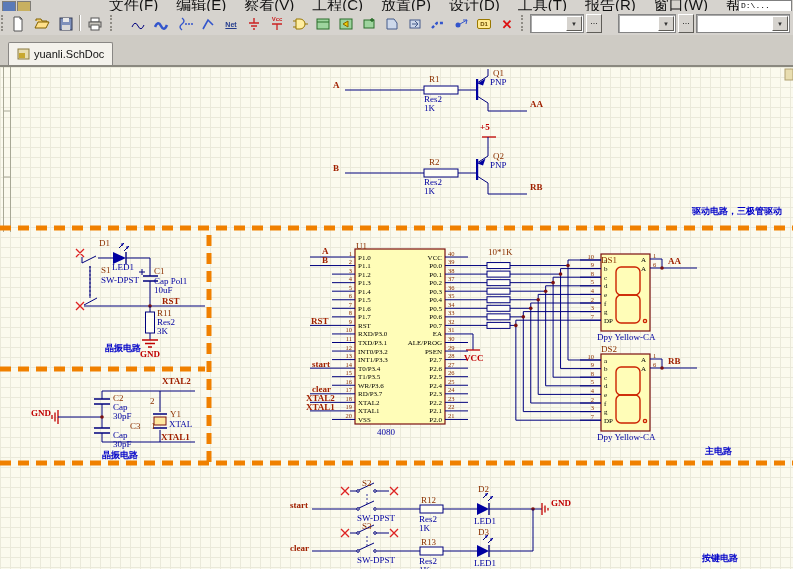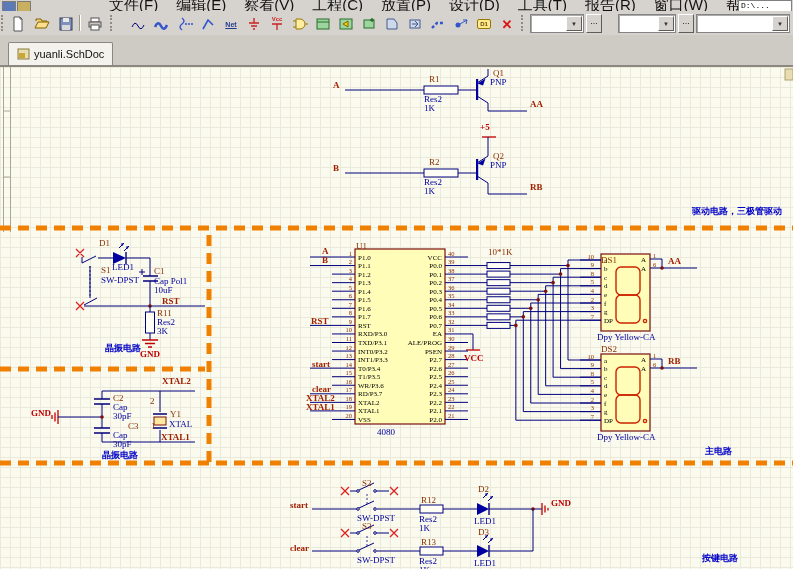--- a/index.html
+++ b/index.html
@@ -587,21 +587,21 @@
         <span class="lab val" style="left: 157px; top: 251px;">Res2</span>
         <span class="lab val" style="left: 157px; top: 260px;">3K</span>
         <span class="lab pow" style="left: 140px; top: 283px;">GND</span>
         <span class="lab sec" style="left: 105px; top: 277px;">晶振电路</span>
         <span class="lab pow" style="left: 31px; top: 342px;">GND</span>
         <span class="lab net" style="left: 162px; top: 310px;">XTAL2</span>
         <span class="lab net" style="left: 161px; top: 366px;">XTAL1</span>
         <span class="lab des" style="left: 113px; top: 327px; text-align: center;">C2</span>
         <span class="lab val" style="left: 113px; top: 336px;">Cap</span>
         <span class="lab val" style="left: 113px; top: 345px;">30pF</span>
-        <span class="lab des" style="left: 100px; top: 355px; padding-left: 28px;">C3</span>
+        <span class="lab des" style="left: 130px; top: 355px;">C3</span>
         <span class="lab val" style="left: 113px; top: 364px;">Cap</span>
         <span class="lab val" style="left: 113px; top: 373px;">30pF</span>
         <span class="lab des" style="left: 170px; top: 343px;">Y1</span>
         <span class="lab val" style="left: 169px; top: 353px;">XTAL</span>
         <span class="lab des" style="left: 150px; top: 330px;">2</span>
         <span class="lab des" style="left: 151px; top: 355px;">1</span>
         <span class="lab sec" style="left: 102px; top: 384px;">晶振电路</span>
         <span class="lab net" style="left: 322px; top: 180px;">A</span>
         <span class="lab net" style="left: 322px; top: 189px;">B</span>
         <span class="lab net" style="left: 311px; top: 250px;">RST</span>

